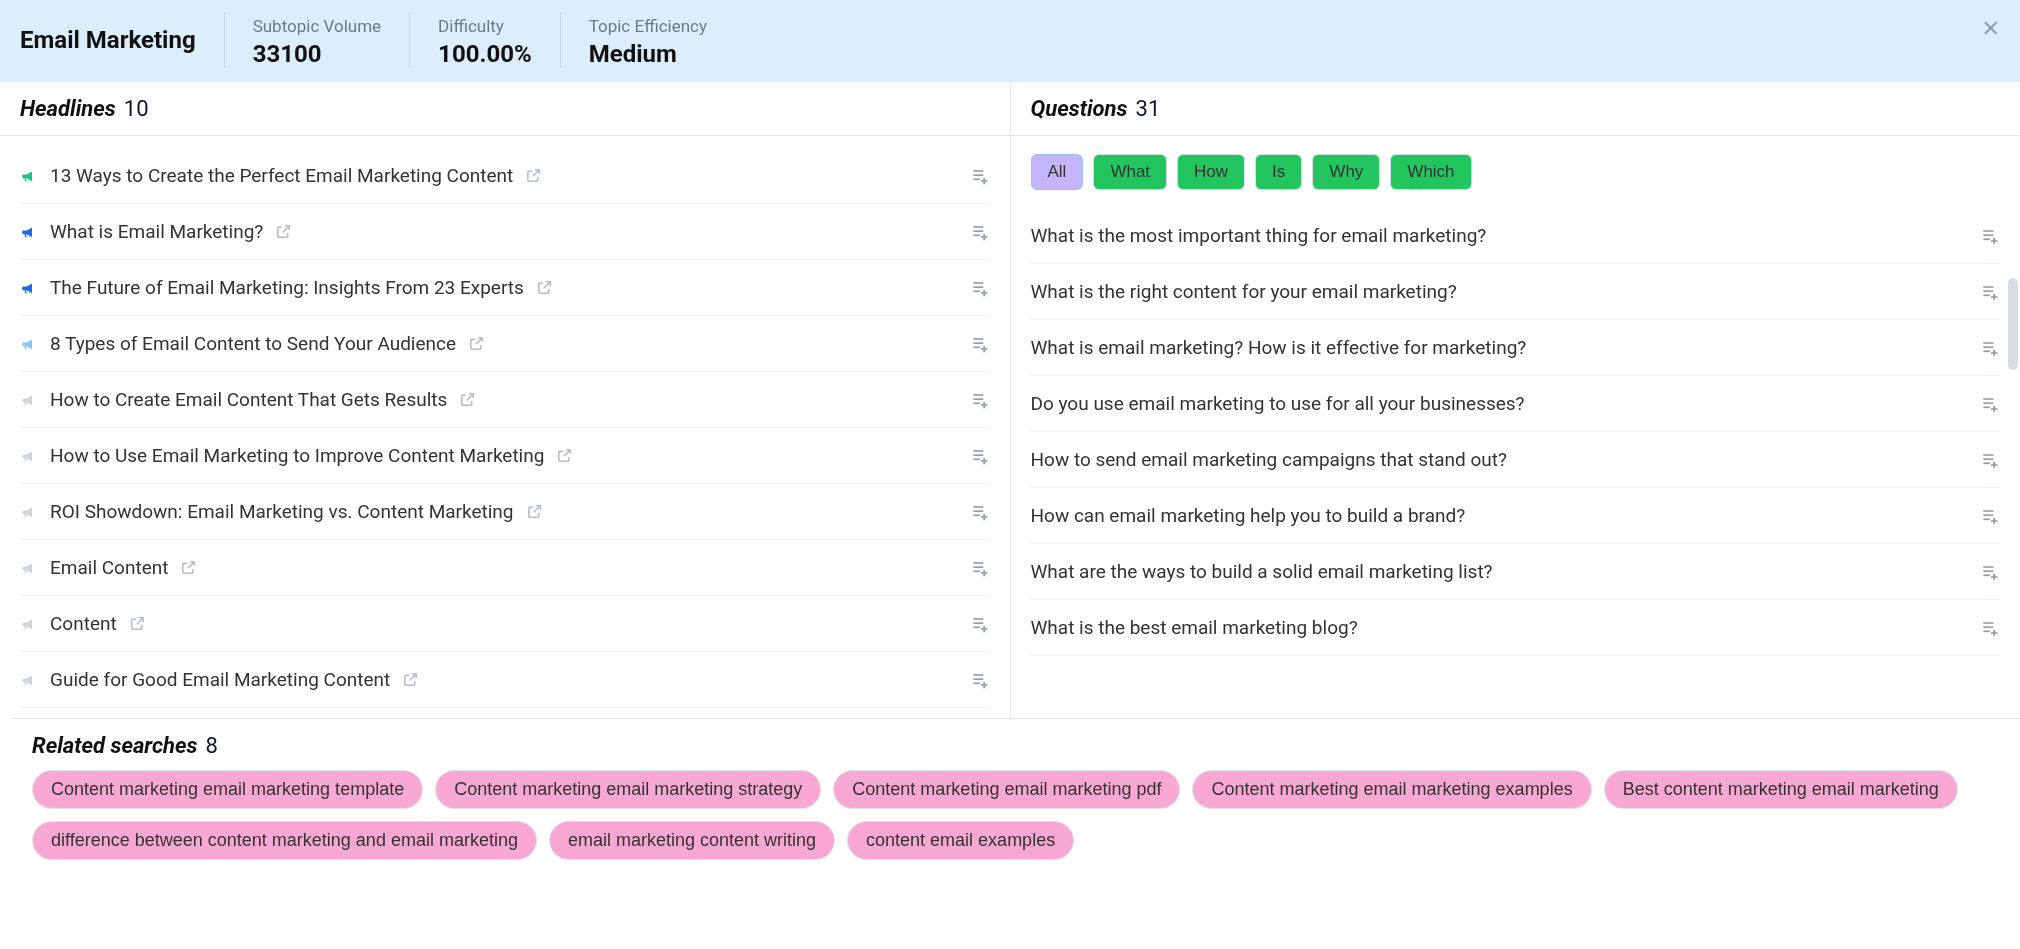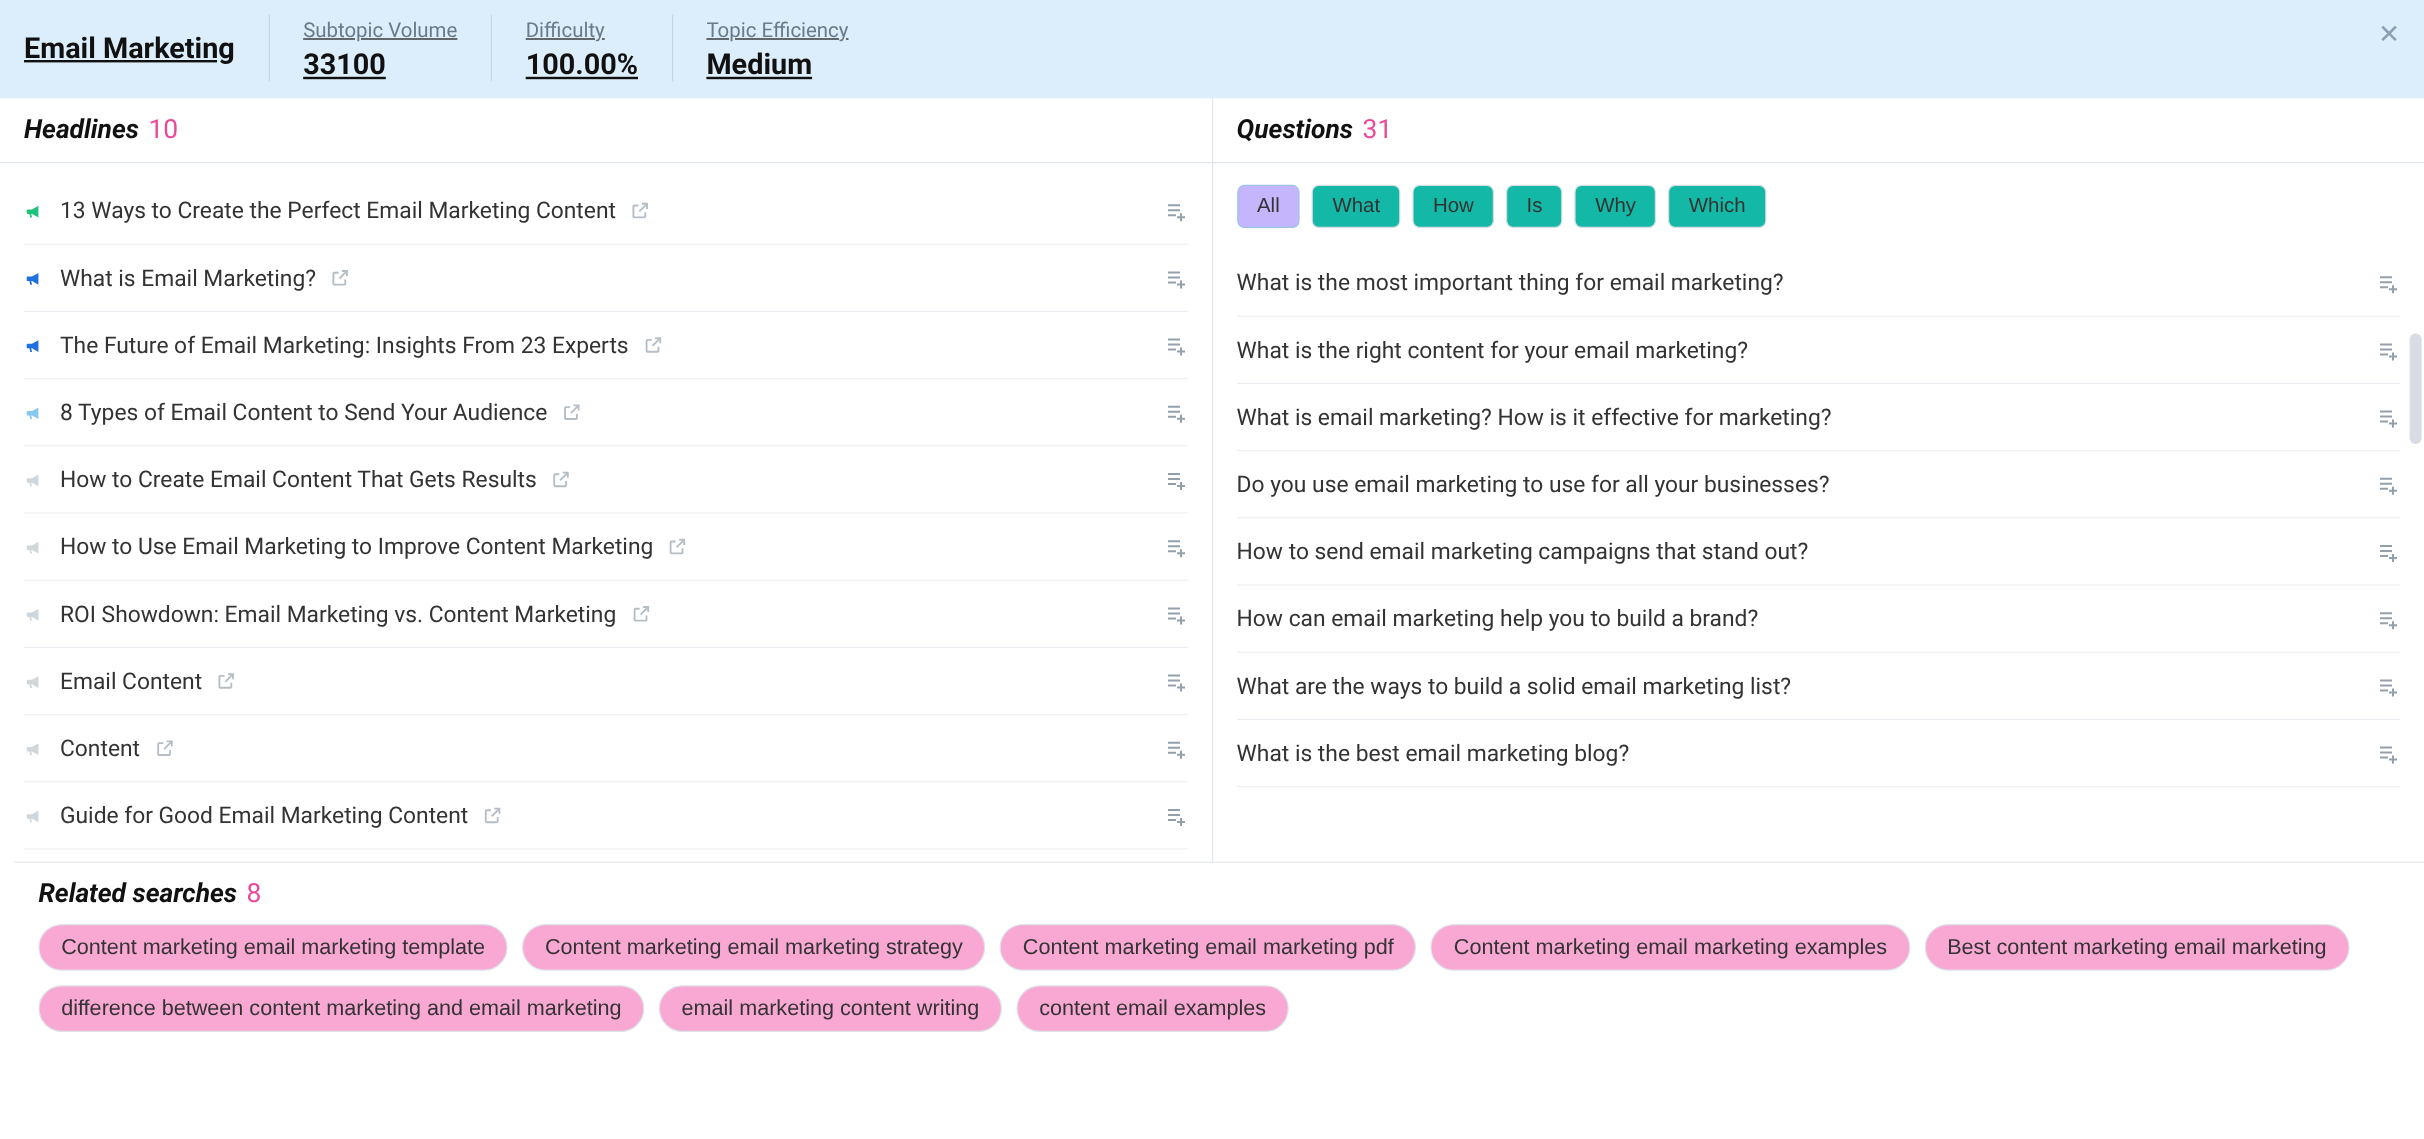--- a/index.html
+++ b/index.html
@@ -8,21 +8,20 @@
     color: #111;
     background: #fff;
     font-size: 18px;
   }
   .header {
     background: #dceefb;
     display: flex;
     align-items: flex-start;
     padding: 12px 20px 14px 20px;
     position: relative;
-    text-decoration: underline;
   }
   .header-title {
     font-size: 24px;
     font-weight: 700;
     padding-top: 14px;
     padding-right: 28px;
   }
   .metric {
     padding: 4px 28px 0 28px;
     border-left: 1px solid #c8d6e1;
@@ -64,35 +63,35 @@
     align-items: baseline;
     gap: 8px;
   }
   .section-title {
     font-size: 22px;
     font-weight: 700;
     font-style: italic;
   }
   .section-count {
     font-size: 22px;
-    color: #ec4899;
+    color: #0f172a;
     font-weight: 400;
   }
   .tabs {
     display: flex;
     gap: 10px;
     padding: 18px 20px 18px 20px;
   }
   .tab {
     border: 1px solid #d7dde2;
     border-radius: 6px;
     padding: 7px 16px;
     font-size: 17px;
     color: #333;
-    background: #14b8a6;
+    background: #22c55e;
     cursor: pointer;
   }
   .tab.active {
     background: #c4b5fd;
     border-color: #9cc4ea;
   }
   .list { padding: 6px 20px 10px 20px; }
   .headline-row, .question-row {
     display: flex;
     align-items: center;

